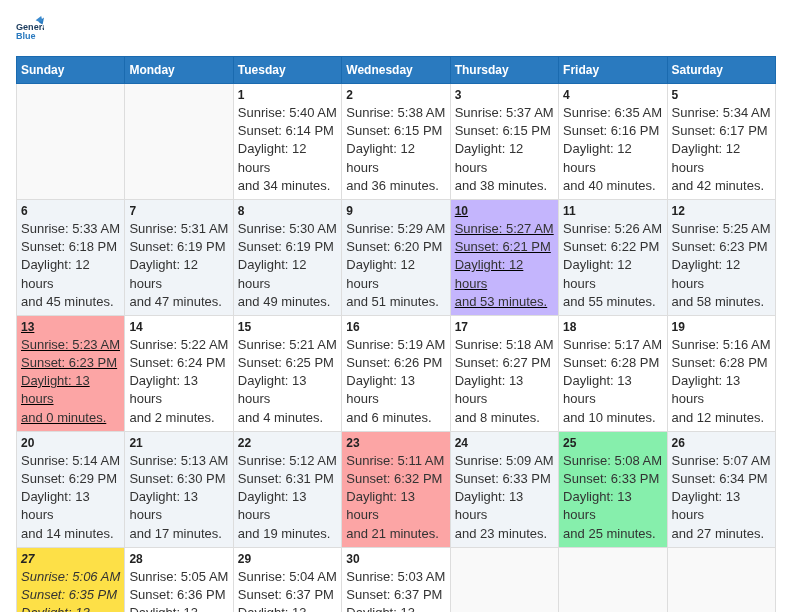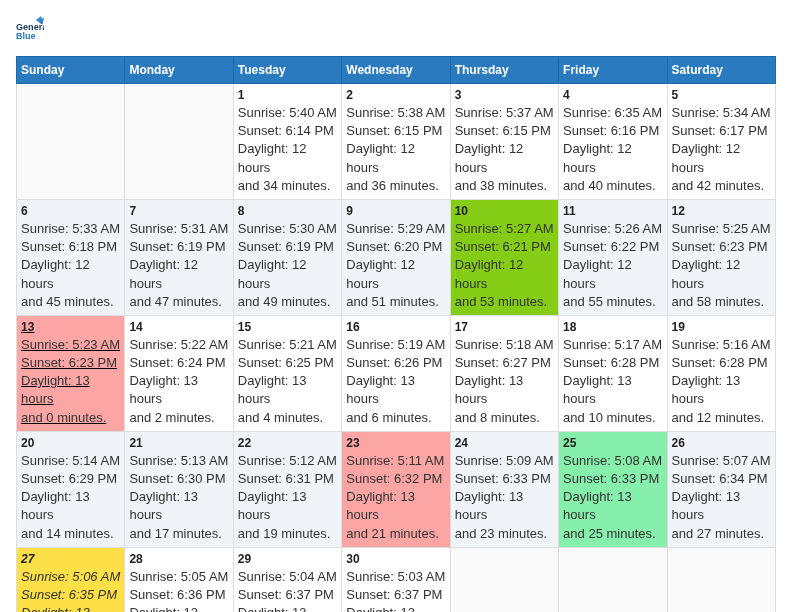--- a/index.html
+++ b/index.html
@@ -175,21 +175,21 @@
 Daylight: 12 hours
 and 49 minutes.</div>
         </td>
         <td style="background: rgb(240, 244, 248);">
           <div class="day-num">9</div>
           <div class="day-info" style="white-space: pre-line;">Sunrise: 5:29 AM
 Sunset: 6:20 PM
 Daylight: 12 hours
 and 51 minutes.</div>
         </td>
-        <td style="background: #84cc16;">
+        <td style="background: #c4b5fd; text-decoration: underline;">
           <div class="day-num">10</div>
           <div class="day-info" style="white-space: pre-line;">Sunrise: 5:27 AM
 Sunset: 6:21 PM
 Daylight: 12 hours
 and 53 minutes.</div>
         </td>
         <td style="background: rgb(240, 244, 248);">
           <div class="day-num">11</div>
           <div class="day-info" style="white-space: pre-line;">Sunrise: 5:26 AM
 Sunset: 6:22 PM

